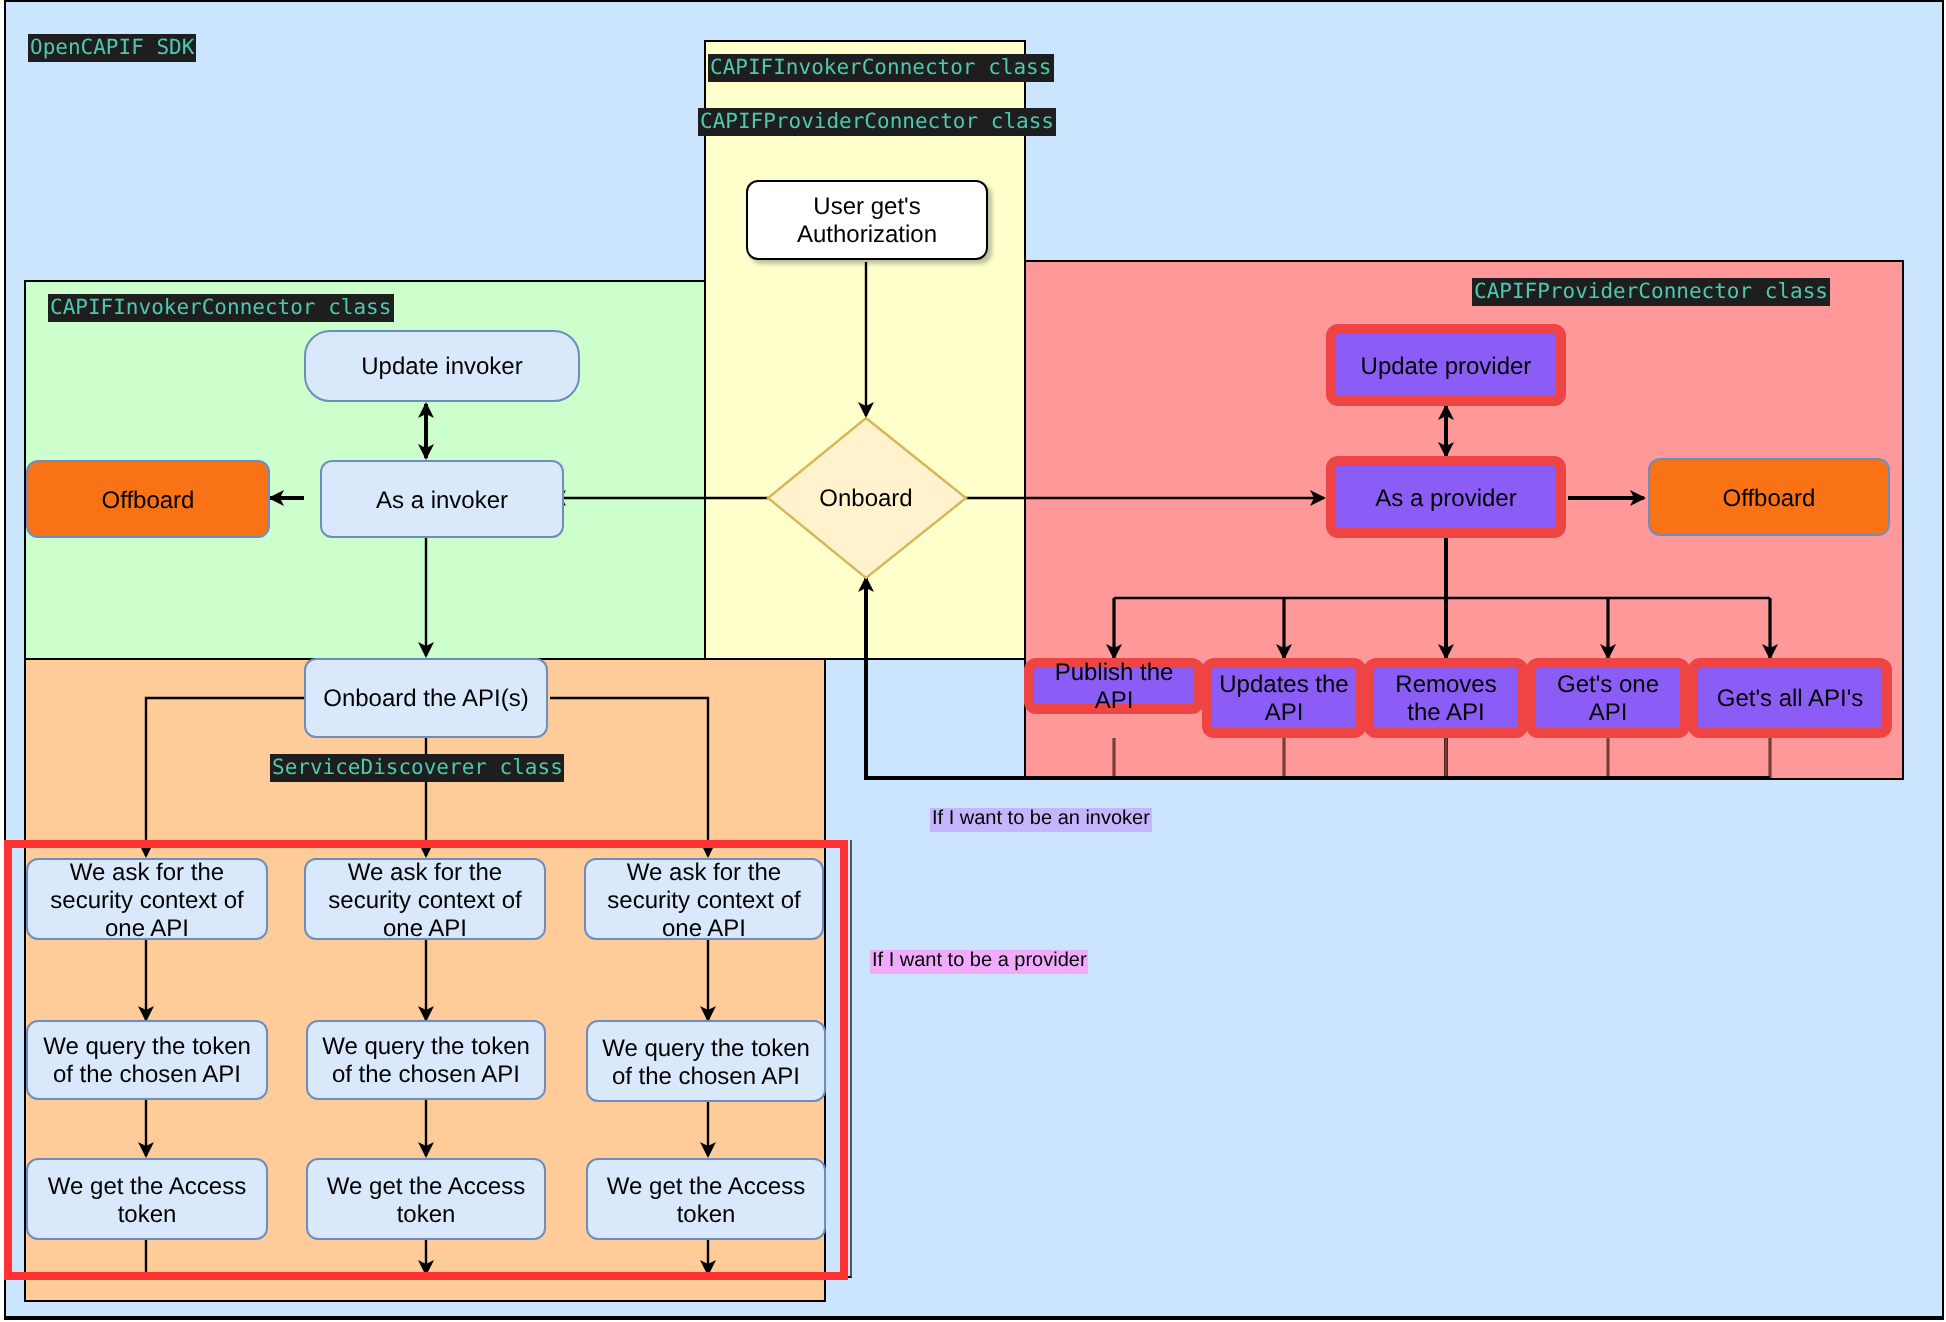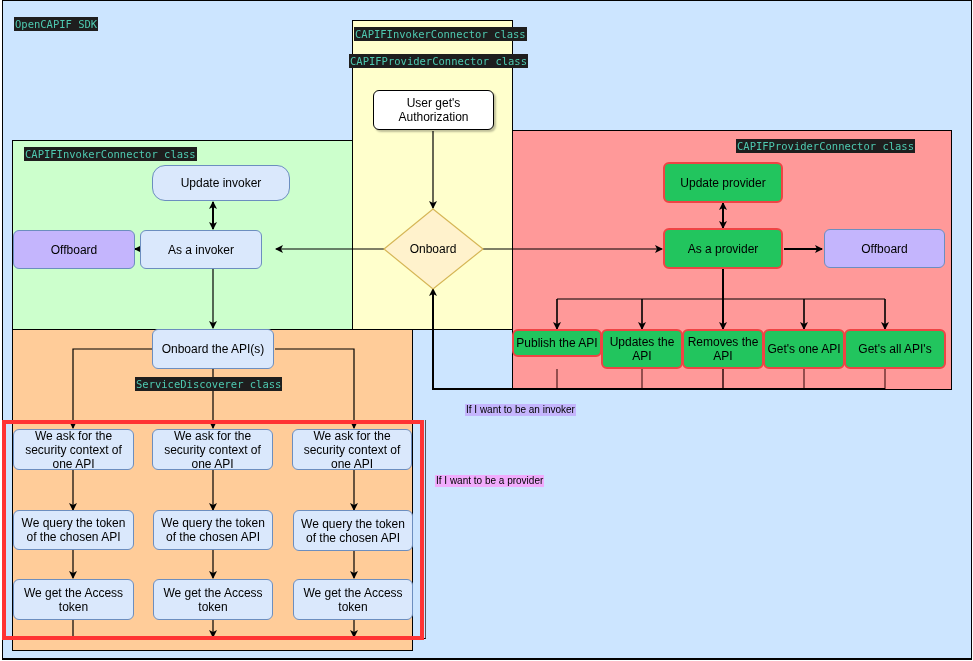--- a/index.html
+++ b/index.html
@@ -5,22 +5,22 @@
   html, body { margin:0; padding:0; }
   body { width:973px; height:661px; position:relative; overflow:hidden; background:#ffffff;
          font-family:"Liberation Sans", sans-serif; }
   .abs { position:absolute; box-sizing:border-box; }
   .region { border:1px solid #000; }
   .code { font-family:"DejaVu Sans Mono", monospace; font-size:10.5px; color:#4ec9b0;
           background:#1e1e1e; padding:0 1px; line-height:14px; white-space:nowrap; }
   .box { display:flex; align-items:center; justify-content:center; text-align:center;
          font-size:12px; line-height:14px; color:#000; border-radius:6px; padding:0 2px; }
   .blue { background:#dae8fc; border:1px solid #6c8ebf; }
-  .pink { background:#22c55e; border:2px solid #ef4444; }
-  .magenta { background:#c4b5fd; border:1px solid #6c8ebf; }
+  .pink { background:#8b5cf6; border:5px solid #ef4444; }
+  .magenta { background:#f97316; border:1px solid #6c8ebf; }
   .white { background:#ffffff; border:1px solid #000; box-shadow:2px 2px 2px rgba(0,0,0,0.25); }
   svg.lines { position:absolute; left:0; top:0; pointer-events:none; }
   .note { font-size:10px; line-height:12px; color:#000; white-space:nowrap; padding:0 1px; }
 </style>
 </head>
 <body>
 
 <div class="abs region" style="left:2px;top:0px;width:970px;height:660px;background:#cce5ff;border-width:1px 1px 2px 1px;"></div>
 <div class="abs code" style="left:14px;top:17px;">OpenCAPIF SDK</div>
 
@@ -104,21 +104,21 @@
   <span>Onboard</span>
 </div>
 
 <div class="abs box white" style="left:373px;top:90px;width:121px;height:40px;">
   <span>User get's Authorization</span>
 </div>
 
 <div class="abs box blue" style="left:152px;top:165px;width:138px;height:36px;border-radius:13px;">
   <span>Update invoker</span>
 </div>
-<div class="abs box blue" style="left:140px;top:230px;width:122px;height:39px;">
+<div class="abs box blue" style="left:160px;top:230px;width:122px;height:39px;">
   <span>As a invoker</span>
 </div>
 <div class="abs box magenta" style="left:13px;top:230px;width:122px;height:39px;">
   <span>Offboard</span>
 </div>
 
 <div class="abs box pink" style="left:663px;top:162px;width:120px;height:41px;">
   <span>Update provider</span>
 </div>
 <div class="abs box pink" style="left:663px;top:228px;width:120px;height:41px;">

